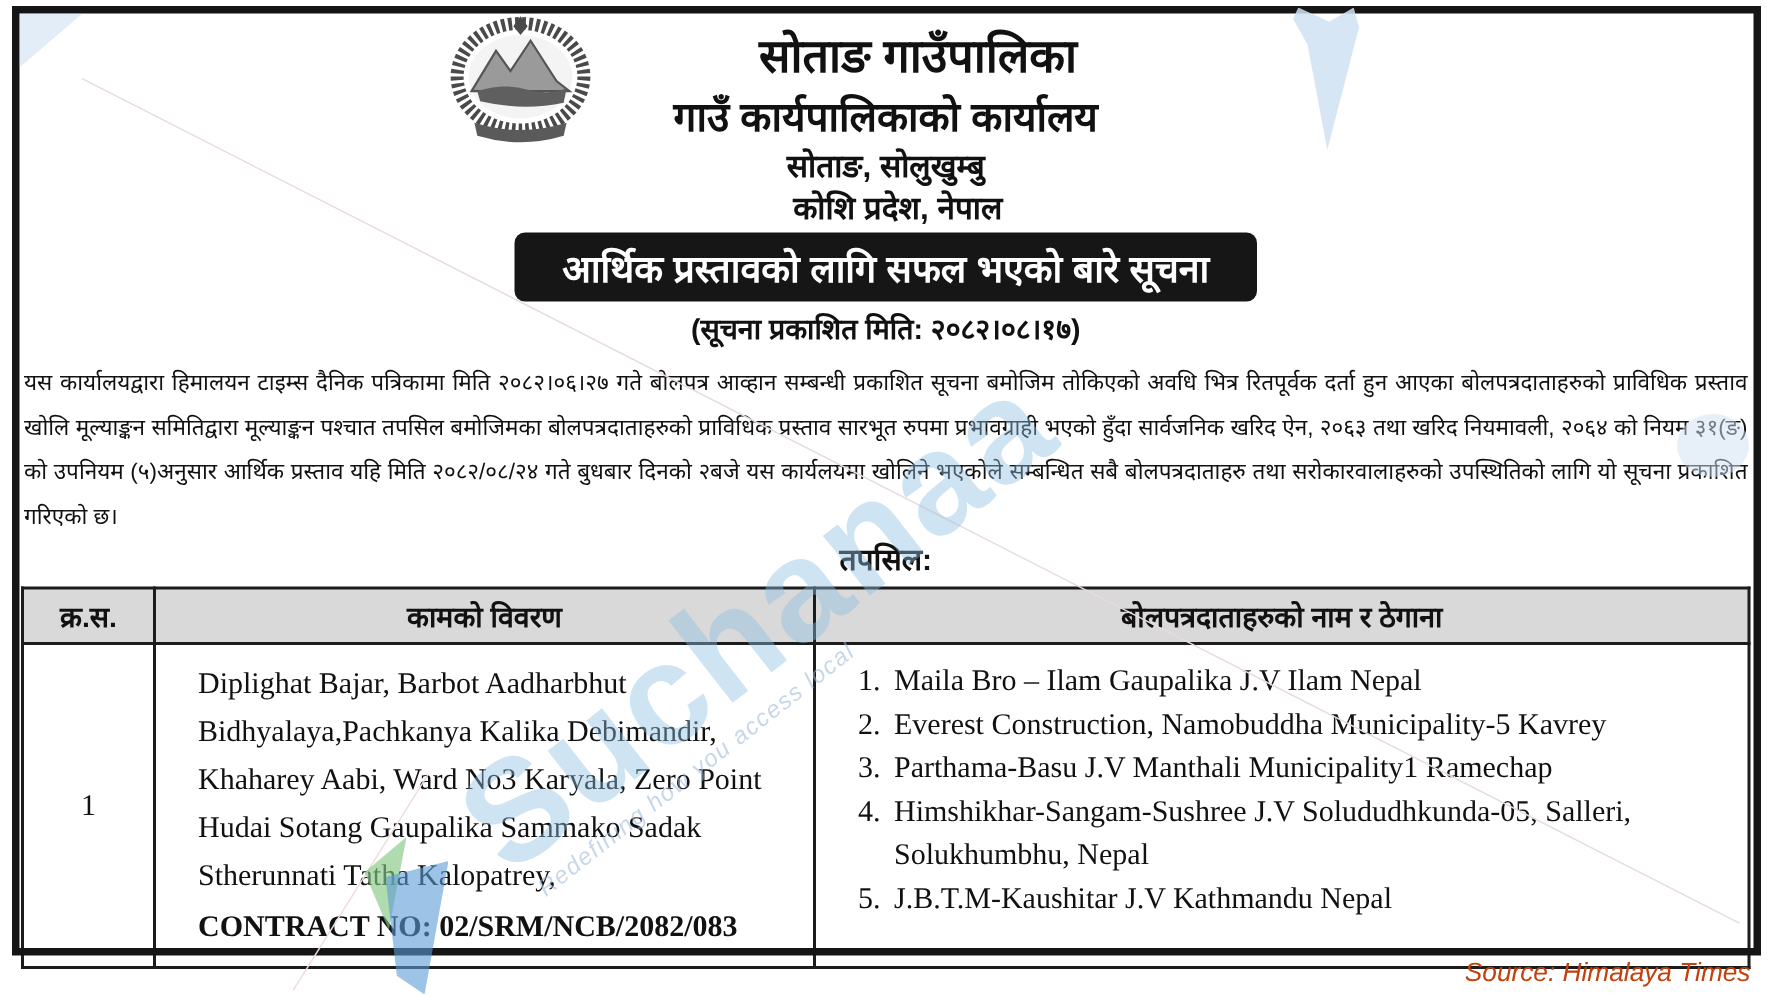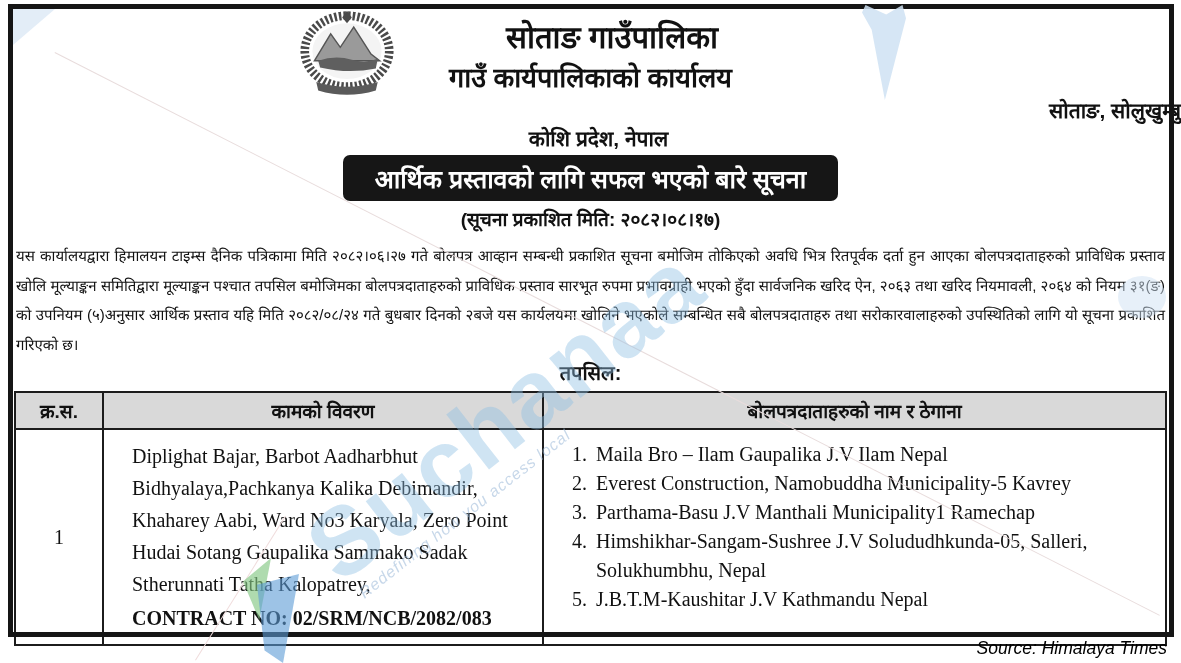--- a/index.html
+++ b/index.html
@@ -9,21 +9,21 @@
 
   
   .notice-border { position:absolute; left:8px; top:4px; right:7px; bottom:26px;
                    border:5px solid #151515; pointer-events:none; z-index:3; }
 
   
   .emblem { position:absolute; left:299px; top:10px; width:96px; height:90px; z-index:2; }
   .hdr { position:absolute; left:0; right:0; text-align:center; z-index:2; }
   .hdr-1 { top:15px;  font-size:31px; font-weight:bold;padding-left:43px; }
   .hdr-2 { top:58px;  font-size:27px; font-weight:bold; }
-  .hdr-3 { top:96px;  font-size:21px; font-weight:bold;text-align:right; }
+  .hdr-3 { top:96px;  font-size:21px; font-weight:bold; }
   .hdr-4 { top:124px; font-size:21px; font-weight:bold;padding-left:16px; }
 
   .banner-wrap { position:absolute; left:0; right:0; top:155px; text-align:center; z-index:2; }
   .banner { display:inline-block; background:#161616; color:#fff; border-radius:7px;
             padding:6px 32px; font-size:25px; font-weight:bold; }
 
   .pubdate { position:absolute; left:0; right:0; top:206px; text-align:center;
              font-size:19px; font-weight:bold; z-index:2; }
 
   
@@ -47,21 +47,21 @@
   td.desc-cell { vertical-align:middle; padding:10px 28px;
                  font-family:"Liberation Serif", serif; font-size:20px; line-height:32px; }
   .contract { font-weight:bold; margin-top:2px; }
   td.bidders-cell { vertical-align:top; padding:10px 8px 8px 14px;
                     font-family:"Liberation Serif", serif; font-size:20px; }
   td.bidders-cell ol { margin:0 0 0 0; padding-left:34px; }
   td.bidders-cell li { line-height:29px; padding-left:4px; }
 
   
   .source { position:absolute; right:14px; top:638px; font-style:italic;
-            font-size:17.5px; color:#000000; z-index:4; }
+            font-size:17.5px; color:#c2410c; z-index:4; }
 
   
   .wm { position:absolute; inset:0; pointer-events:none; z-index:5; }
   .wm-big { position:absolute; left:215px; top:360px; width:580px; text-align:center;
             transform:rotate(-38deg); font-size:96px; font-weight:bold;
             color:#8fc0e4; opacity:0.42; letter-spacing:2px; }
   .wm-tag { position:absolute; left:255px; top:505px; width:420px; text-align:center;
             transform:rotate(-38deg); font-size:16px; color:#9ab8d8; opacity:0.55;
             letter-spacing:1px; font-style:italic; }
   .wm-tri-tl { position:absolute; left:13px; top:9px; width:42px; height:36px;

